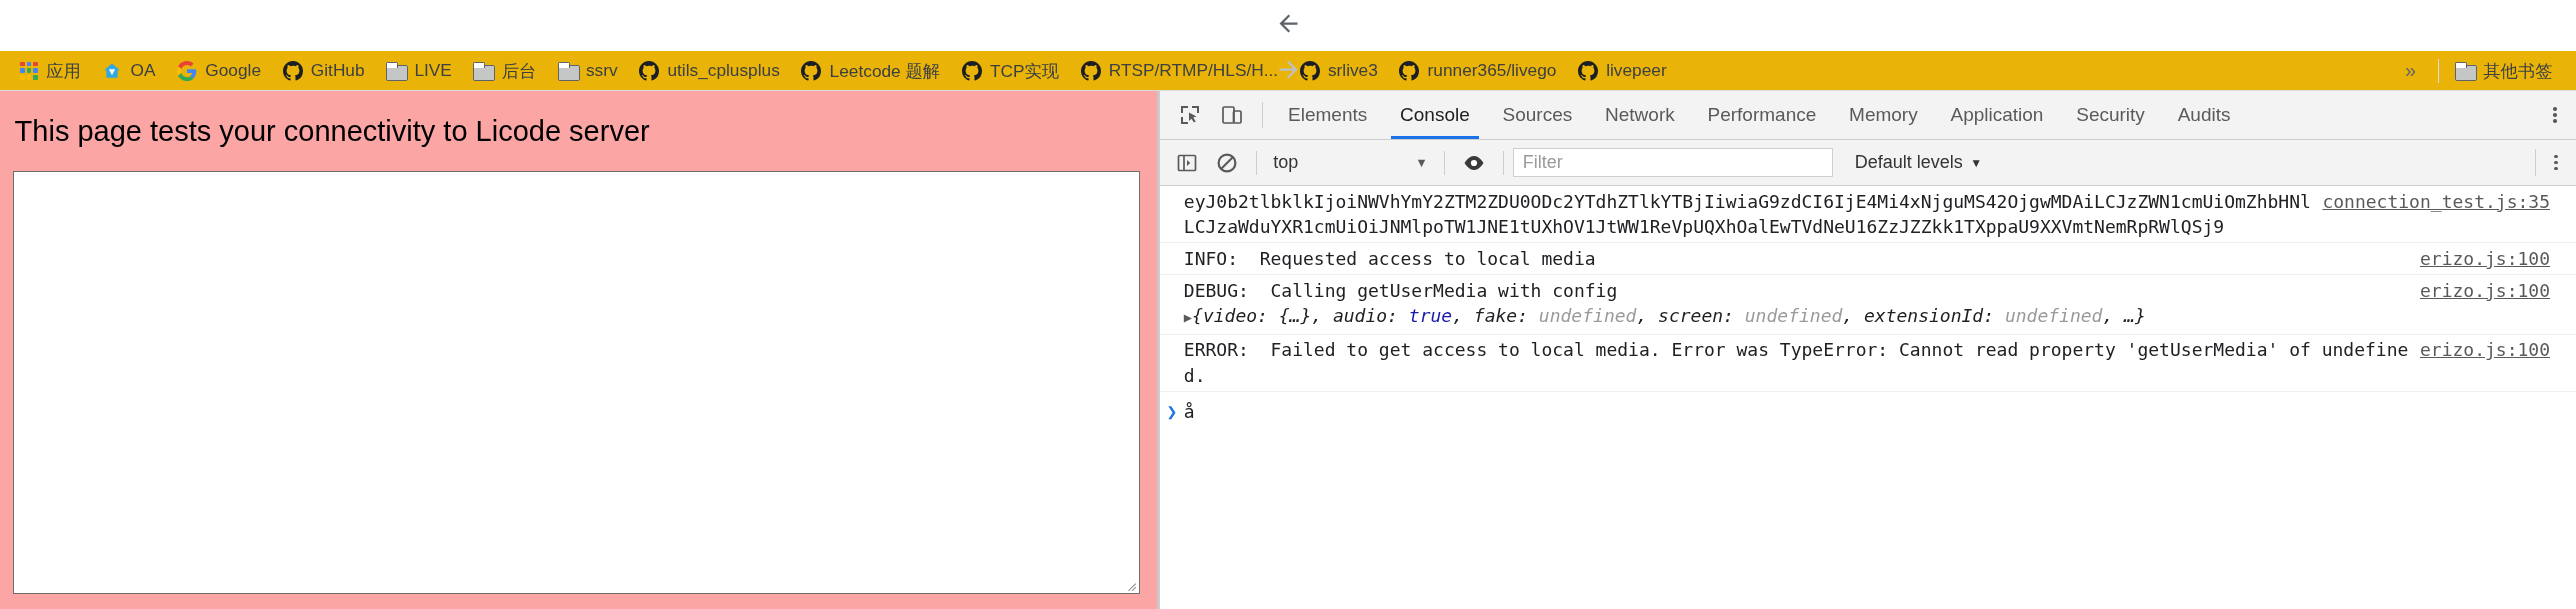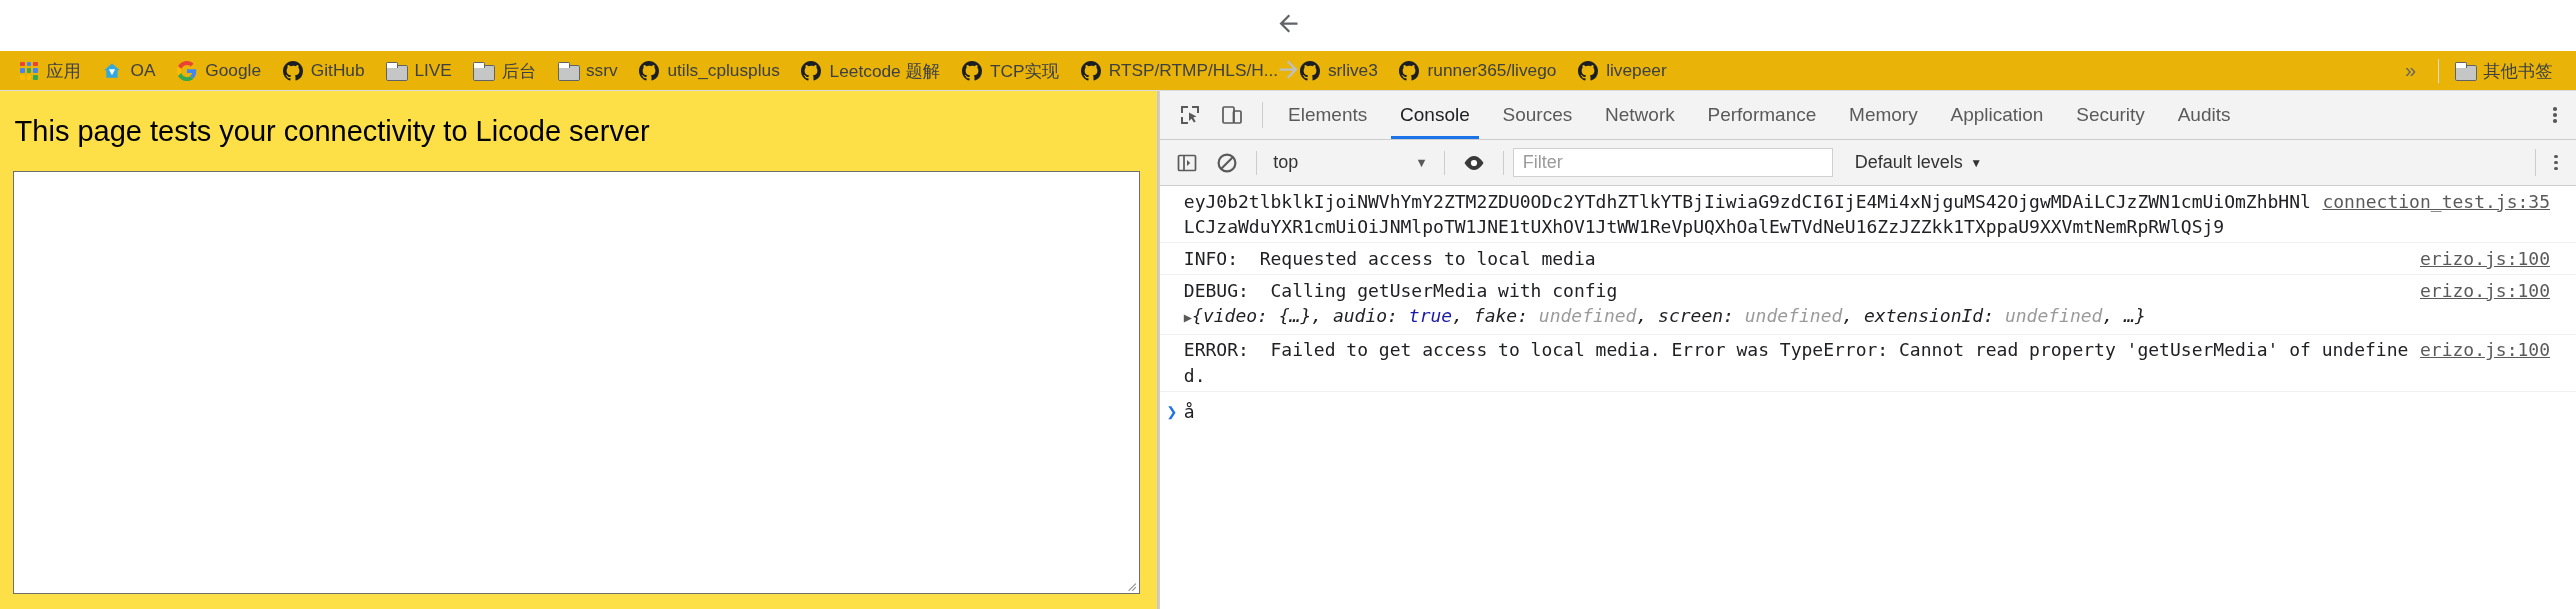--- a/index.html
+++ b/index.html
@@ -130,21 +130,21 @@
     display: flex;
     width: 2576px;
     height: 519px;
     background: #ffffff;
   }
 
   
   #page {
     width: 1157px;
     flex: 0 0 1157px;
-    background: #fde047;
+    background: #fca5a5;
     padding: 0;
     position: relative;
     overflow: hidden;
   }
   #page-title {
     font-size: 29px;
     color: #000;
     margin: 24px 0 0 14.6px;
     font-family: "Liberation Sans", sans-serif;
   }

